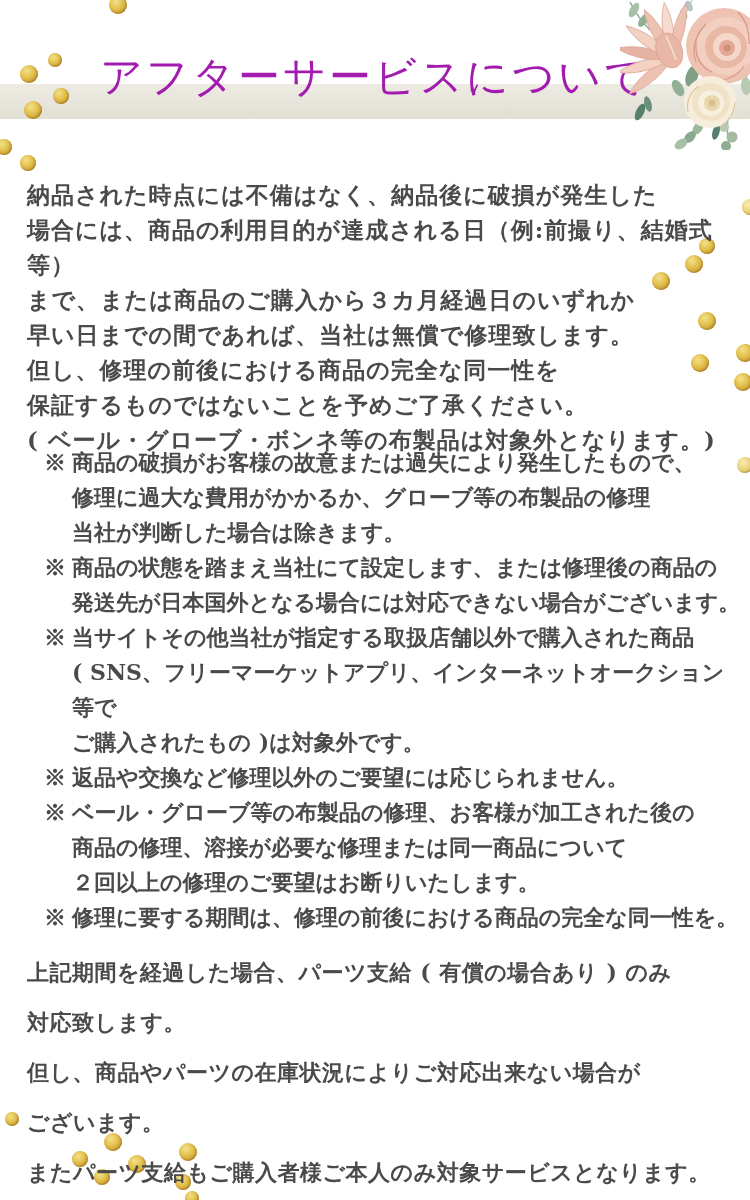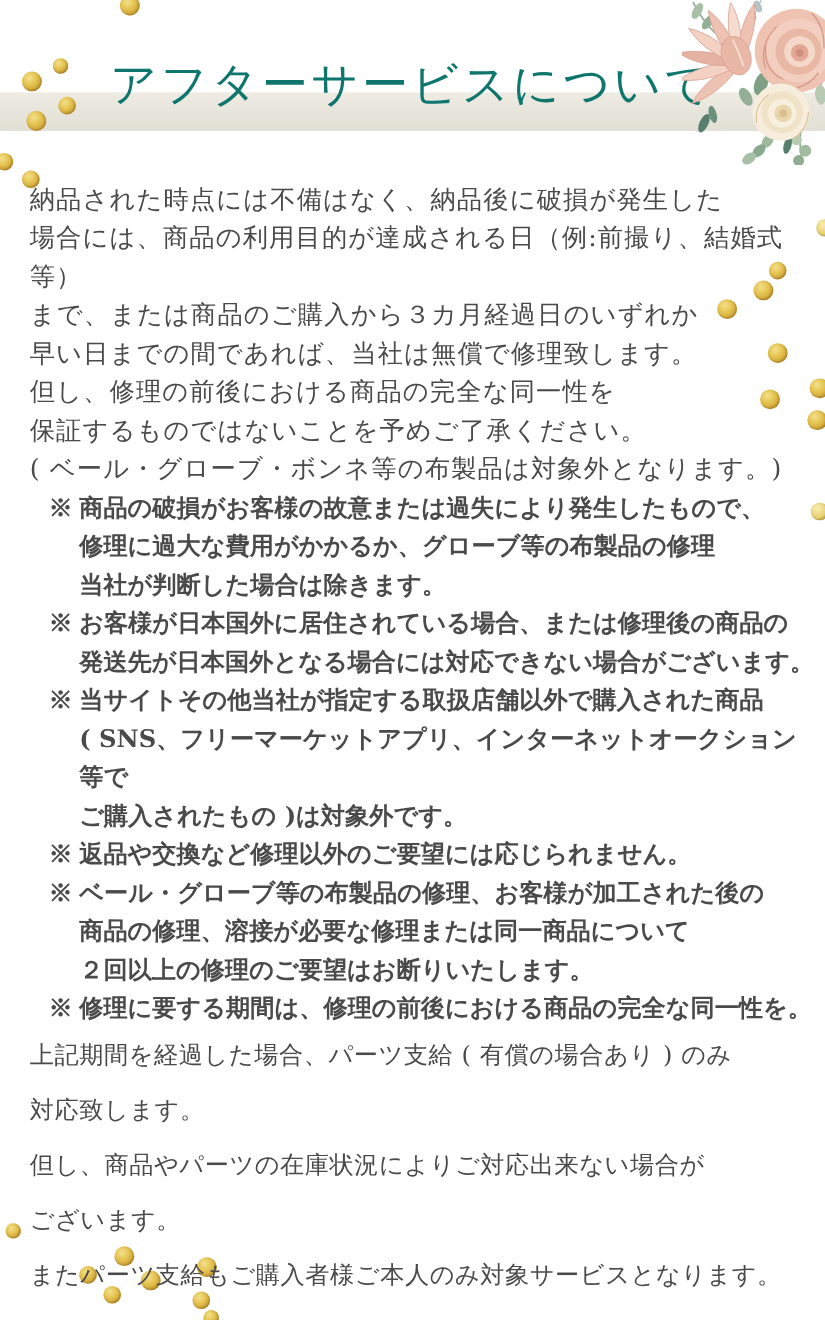--- a/index.html
+++ b/index.html
@@ -4,24 +4,24 @@
 <style>
   html,body{margin:0;padding:0;}
   body{width:750px;height:1200px;background:#ffffff;overflow:hidden;position:relative;
        font-family:"DejaVu Serif","Liberation Serif",serif;}
   .page{position:absolute;inset:0;width:750px;height:1200px;overflow:hidden;background:#fff;}
 
   
   .band{position:absolute;left:0;top:84px;width:750px;height:35px;
         background:linear-gradient(180deg,#edebe2 0%,#e7e5db 55%,#e2e0d5 100%);z-index:1;}
   .page-title{position:absolute;left:0;top:52px;width:750px;text-align:center;
-        font-size:42px;line-height:50px;letter-spacing:3px;color:#0f766e;font-weight:500;z-index:3;}
+        font-size:42px;line-height:50px;letter-spacing:3px;color:#a21caf;font-weight:500;z-index:3;}
 
   
-  .tblock{position:absolute;z-index:2;color:#4a4a4a;white-space:pre-line;font-weight:400;}
+  .tblock{position:absolute;z-index:2;color:#4a4a4a;white-space:pre-line;font-weight:700;margin-top:12px;}
   .intro{left:27px;top:165px;font-size:23px;line-height:35px;letter-spacing:1px;width:710px;}
   .outro{left:27px;top:935px;font-size:22px;line-height:50px;letter-spacing:0.5px;width:710px;}
   .notes{position:absolute;left:44px;top:445px;width:700px;z-index:2;color:#4a4a4a;font-weight:600;}
   .note{display:flex;align-items:flex-start;font-size:22px;line-height:35px;}
   .note-marker{flex:0 0 28px;width:28px;}
   .note-text{white-space:pre-line;flex:1;}
 
   
   .dot{position:absolute;border-radius:50%;z-index:1;
        background:radial-gradient(circle at 38% 32%, #f3e08c 0%, #e5c452 38%, #d2a739 70%, #b2872a 100%);
@@ -145,21 +145,21 @@
 
   <div class="notes">
     <div class="note">
       <span class="note-marker">※</span>
       <span class="note-text">商品の破損がお客様の故意または過失により発生したもので、
 修理に過大な費用がかかるか、グローブ等の布製品の修理
 当社が判断した場合は除きます。</span>
     </div>
     <div class="note">
       <span class="note-marker">※</span>
-      <span class="note-text">お客様が日本国外に居住されている場合、または修理後の商品の
+      <span class="note-text">商品の状態を踏まえ当社にて設定します、または修理後の商品の
 発送先が日本国外となる場合には対応できない場合がございます。</span>
     </div>
     <div class="note">
       <span class="note-marker">※</span>
       <span class="note-text">当サイトその他当社が指定する取扱店舗以外で購入された商品
 ( SNS、フリーマーケットアプリ、インターネットオークション等で
 ご購入されたもの )は対象外です。</span>
     </div>
     <div class="note">
       <span class="note-marker">※</span>

